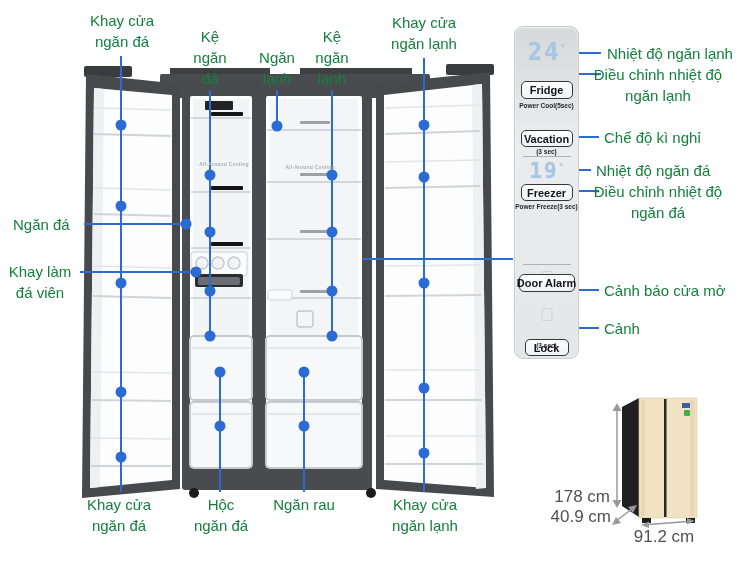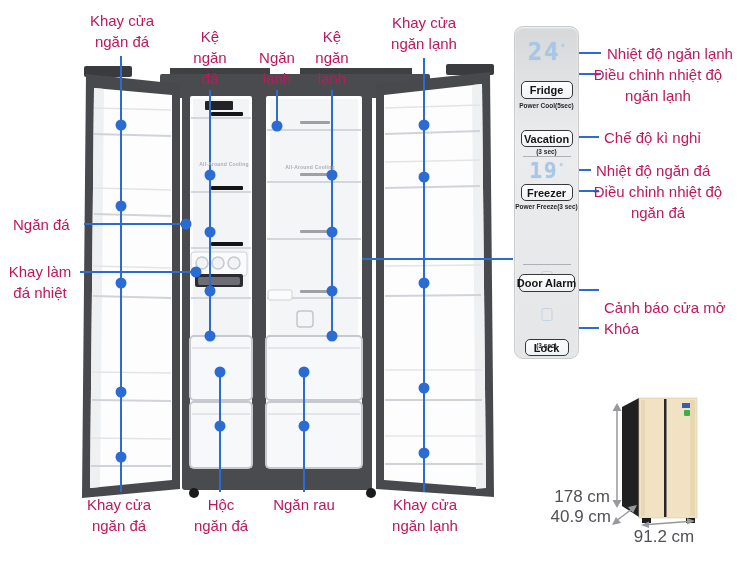--- a/index.html
+++ b/index.html
@@ -1,19 +1,19 @@
 <!DOCTYPE html>
 <html><head>
 <meta charset="utf-8">
 <style>
   html,body{margin:0;padding:0;background:#fff;}
   .stage{position:relative;width:750px;height:563px;background:#fff;overflow:hidden;
          font-family:"Liberation Sans",sans-serif;}
   .art{position:absolute;left:0;top:0;}
-  .lbl{position:absolute;font-size:15px;line-height:21px;color:#be185d;
+  .lbl{position:absolute;font-size:15px;line-height:21px;color:#15803d;
        white-space:pre-line;text-align:center;}
   .lbl.left-align{text-align:left;}
   .dim{position:absolute;font-size:17px;color:#515257;}
   .cooling{position:absolute;font-size:5px;letter-spacing:.2px;color:#a9b0b6;
            text-align:center;font-weight:bold;}
   
   .panel{position:absolute;left:514px;top:26px;width:65px;height:333px;
          border-radius:9px;border:1px solid #c9cbcd;box-sizing:border-box;
          background:linear-gradient(180deg,#d6d8da 0%,#ebeced 35%,#e4e6e7 100%);
          box-shadow:inset 0 1px 2px rgba(255,255,255,.8);}
@@ -233,39 +233,39 @@
   <div class="lbl" style="left:247px;top:47px;width:60px;">Ngăn
 lạnh</div>
   <div class="lbl" style="left:302px;top:26px;width:60px;">Kệ
 ngăn
 lạnh</div>
   <div class="lbl" style="left:374px;top:12px;width:100px;">Khay cửa
 ngăn lạnh</div>
 
   <div class="lbl left-align" style="left:13px;top:214px;">Ngăn đá</div>
   <div class="lbl" style="left:5px;top:261px;width:70px;">Khay làm
-đá nhiệt</div>
+đá viên</div>
 
   <div class="lbl" style="left:71px;top:494px;width:96px;">Khay cửa
 ngăn đá</div>
   <div class="lbl" style="left:181px;top:494px;width:80px;">Hộc
 ngăn đá</div>
   <div class="lbl" style="left:264px;top:494px;width:80px;">Ngăn rau</div>
   <div class="lbl" style="left:375px;top:494px;width:100px;">Khay cửa
 ngăn lạnh</div>
 
   <div class="lbl left-align" style="left:607px;top:43px;">Nhiệt độ ngăn lạnh</div>
   <div class="lbl" style="left:592px;top:64px;width:132px;">Điều chỉnh nhiệt độ
 ngăn lạnh</div>
   <div class="lbl left-align" style="left:596px;top:160px;">Nhiệt độ ngăn đá</div>
   <div class="lbl left-align" style="left:604px;top:127px;">Chế độ kì nghỉ</div>
   <div class="lbl" style="left:592px;top:181px;width:132px;">Điều chỉnh nhiệt độ
 ngăn đá</div>
-  <div class="lbl left-align" style="left:604px;top:297px;">Cảnh báo cửa mở</div>
-  <div class="lbl left-align" style="left:604px;top:318px;">Khóa</div>
+  <div class="lbl left-align" style="left:604px;top:280px;">Cảnh báo cửa mở</div>
+  <div class="lbl left-align" style="left:604px;top:318px;">Cảnh</div>
 
   <div class="cooling" style="left:196px;top:161px;width:56px;">All-Around Cooling</div>
   <div class="cooling" style="left:282px;top:164px;width:56px;">All-Around Cooling</div>
 
   <div class="panel">
     <div class="pdisp" style="top:11px;font-size:24px;"><span>24</span><span class="deg">°</span></div>
 
     <button class="pbtn" style="top:54px;width:52px;">Fridge</button>
     <div class="psub" style="top:75px;">Power Cool(5sec)</div>
 

